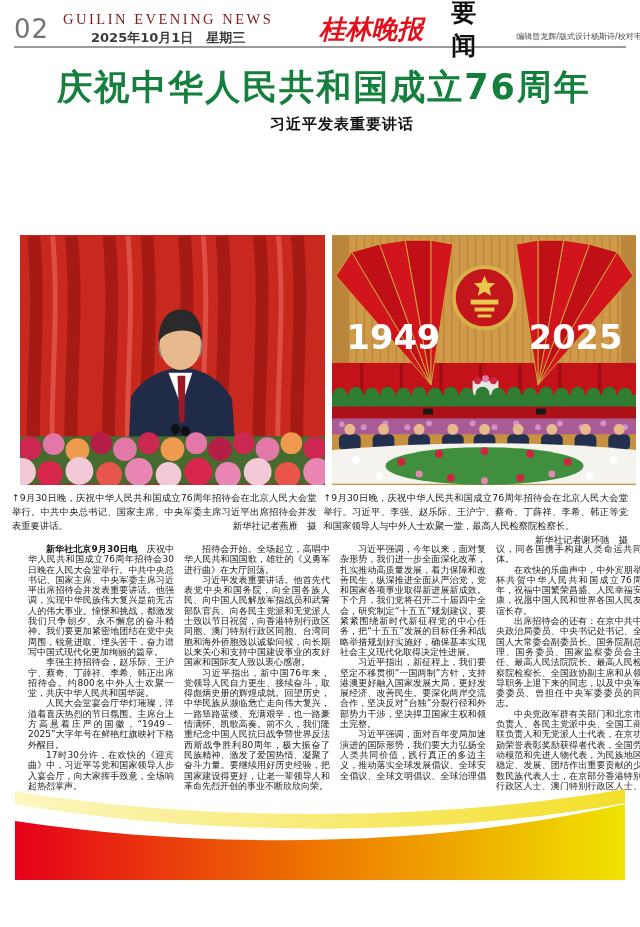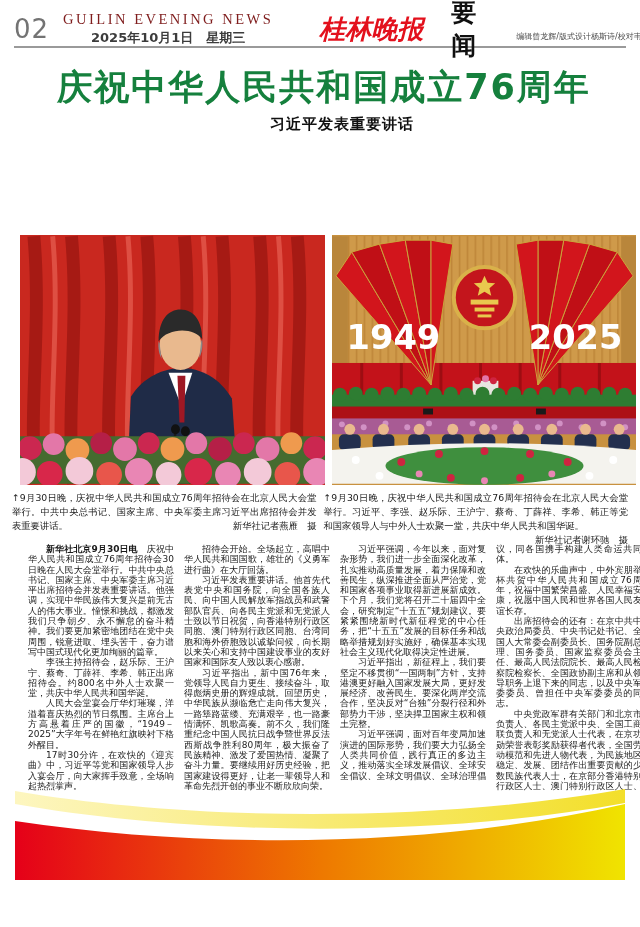--- a/index.html
+++ b/index.html
@@ -276,21 +276,21 @@
       </svg>
     </div>
   </div>
 
   <div class="caption-row">
     <div class="caption">
       <span>↑9月30日晚，庆祝中华人民共和国成立76周年招待会在北京人民大会堂举行。中共中央总书记、国家主席、中央军委主席习近平出席招待会并发表重要讲话。</span>
       <span class="credit">新华社记者燕雁　摄</span>
     </div>
     <div class="caption">
-      <span>↑9月30日晚，庆祝中华人民共和国成立76周年招待会在北京人民大会堂举行。习近平、李强、赵乐际、王沪宁、蔡奇、丁薛祥、李希、韩正等党和国家领导人与中外人士欢聚一堂，共庆中华人民共和国华诞。</span>
+      <span>↑9月30日晚，庆祝中华人民共和国成立76周年招待会在北京人民大会堂举行。习近平、李强、赵乐际、王沪宁、蔡奇、丁薛祥、李希、韩正等党和国家领导人与中外人士欢聚一堂，最高人民检察院检察长。</span>
       <span class="credit">新华社记者谢环驰　摄</span>
     </div>
   </div>
 
   <div class="article">
     <p class="body-p"><b>新华社北京9月30日电</b><span>　庆祝中华人民共和国成立76周年招待会30日晚在人民大会堂举行。中共中央总书记、国家主席、中央军委主席习近平出席招待会并发表重要讲话。他强调，实现中华民族伟大复兴是前无古人的伟大事业。憧憬和挑战，都激发我们只争朝夕、永不懈怠的奋斗精神。我们要更加紧密地团结在党中央周围，锐意进取、埋头苦干，奋力谱写中国式现代化更加绚丽的篇章。</span></p>
     <span><p class="body-p">李强主持招待会，赵乐际、王沪宁、蔡奇、丁薛祥、李希、韩正出席招待会。约800名中外人士欢聚一堂，共庆中华人民共和国华诞。</p><p class="body-p">人民大会堂宴会厅华灯璀璨，洋溢着喜庆热烈的节日氛围。主席台上方高悬着庄严的国徽，“1949－2025”大字年号在鲜艳红旗映衬下格外醒目。</p><p class="body-p">17时30分许，在欢快的《迎宾曲》中，习近平等党和国家领导人步入宴会厅，向大家挥手致意，全场响起热烈掌声。</p><p class="body-p">招待会开始。全场起立，高唱中华人民共和国国歌，雄壮的《义勇军进行曲》在大厅回荡。</p><p class="body-p">习近平发表重要讲话。他首先代表党中央和国务院，向全国各族人民、向中国人民解放军指战员和武警部队官兵、向各民主党派和无党派人士致以节日祝贺，向香港特别行政区同胞、澳门特别行政区同胞、台湾同胞和海外侨胞致以诚挚问候，向长期以来关心和支持中国建设事业的友好国家和国际友人致以衷心感谢。</p><p class="body-p">习近平指出，新中国76年来，党领导人民自力更生、接续奋斗，取得彪炳史册的辉煌成就。回望历史，中华民族从濒临危亡走向伟大复兴，一路筚路蓝缕、充满艰辛，也一路豪情满怀、凯歌高奏。前不久，我们隆重纪念中国人民抗日战争暨世界反法西斯战争胜利80周年，极大振奋了民族精神、激发了爱国热情、凝聚了奋斗力量。要继续用好历史经验，把国家建设得更好，让老一辈领导人和革命先烈开创的事业不断欣欣向荣。</p><p class="body-p">习近平强调，今年以来，面对复杂形势，我们进一步全面深化改革，扎实推动高质量发展，着力保障和改善民生，纵深推进全面从严治党，党和国家各项事业取得新进展新成效。下个月，我们党将召开二十届四中全会，研究制定“十五五”规划建议。要紧紧围绕新时代新征程党的中心任务，把“十五五”发展的目标任务和战略举措规划好实施好，确保基本实现社会主义现代化取得决定性进展。</p><p class="body-p">习近平指出，新征程上，我们要坚定不移贯彻“一国两制”方针，支持港澳更好融入国家发展大局，更好发展经济、改善民生。要深化两岸交流合作，坚决反对“台独”分裂行径和外部势力干涉，坚决捍卫国家主权和领土完整。</p><p class="body-p">习近平强调，面对百年变局加速演进的国际形势，我们要大力弘扬全人类共同价值，践行真正的多边主义，推动落实全球发展倡议、全球安全倡议、全球文明倡议、全球治理倡议，同各国携手构建人类命运共同体。</p><p class="body-p">在欢快的乐曲声中，中外宾朋举杯共贺中华人民共和国成立76周年，祝福中国繁荣昌盛、人民幸福安康，祝愿中国人民和世界各国人民友谊长存。</p><p class="body-p">出席招待会的还有：在京中共中央政治局委员、中央书记处书记、全国人大常委会副委员长、国务院副总理、国务委员、国家监察委员会主任、最高人民法院院长、最高人民检察院检察长、全国政协副主席和从领导职务上退下来的同志，以及中央军委委员、曾担任中央军委委员的同志。</p><p class="body-p">中央党政军群有关部门和北京市负责人、各民主党派中央、全国工商联负责人和无党派人士代表，在京功勋荣誉表彰奖励获得者代表，全国劳动模范和先进人物代表，为民族地区稳定、发展、团结作出重要贡献的少数民族代表人士，在京部分香港特别行政区人士、澳门特别行政区人士、台湾同胞和华侨、华人代表，各国驻华使节、各国际组织驻华代表、部分外国专家等也出席了招待会。</p></span>
   </div>
 
   <svg class="wave" viewBox="0 0 640 100">

